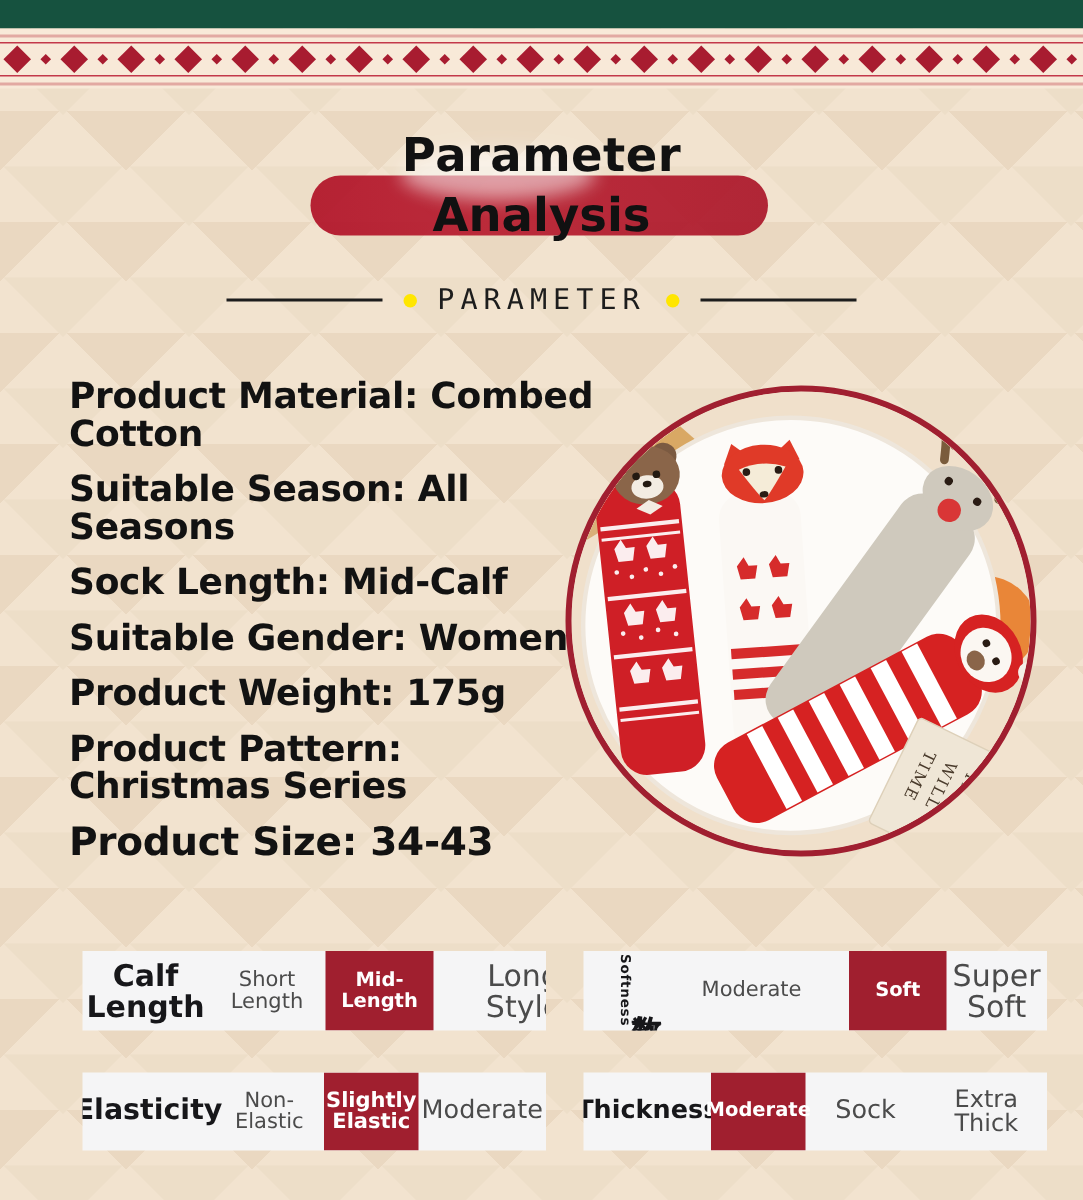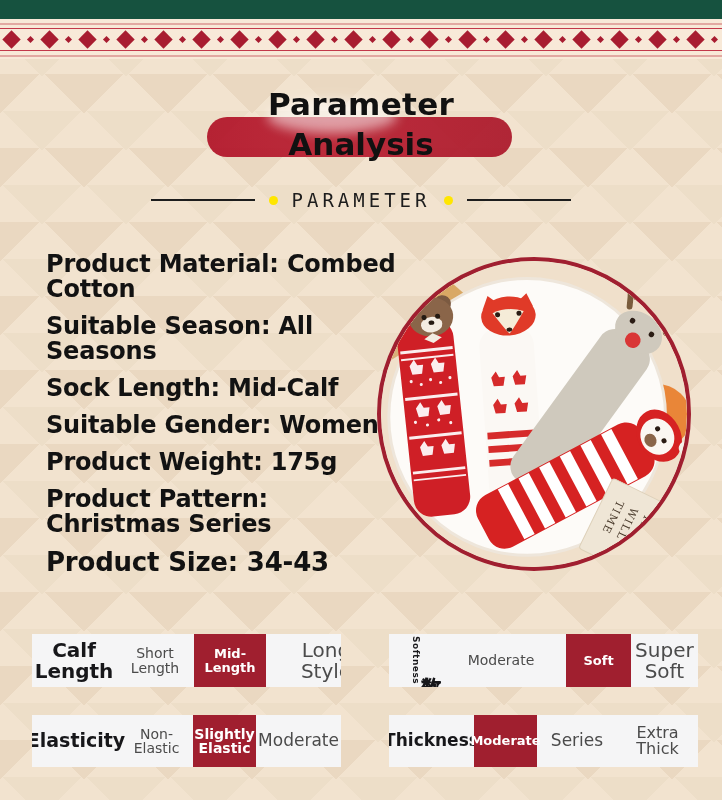--- a/index.html
+++ b/index.html
@@ -123,21 +123,21 @@
     overflow: hidden;
     background: #f1e2cd;
   }
   .photo svg { display: block; width: 100%; height: 100%; }
   .bar {
     position: absolute;
     background: #f5f5f6;
     display: flex; align-items: stretch;
     overflow: hidden;
   }
-  .bar-left  { left: 32px;  width: 309px; }
+  .bar-left  { left: 55px;  width: 309px; }
   .bar-right { left: 389px; width: 309px; }
   .bar-top    { top: 634px; height: 53px; }
   .bar-bottom { top: 715px; height: 52px; }
 
   .cell {
     display: flex; align-items: center; justify-content: center;
     text-align: center; padding: 0 3px;
     line-height: 1.02;
   }
   .cell.head {
@@ -392,17 +392,17 @@
   <div class="bar bar-left bar-bottom r2l">
     <div class="cell head c0">Elasticity</div>
     <div class="cell opt c1">Non-Elastic</div>
     <div class="cell sel c2">Slightly Elastic</div>
     <div class="cell opt c3">Moderate</div>
   </div>
 
   <div class="bar bar-right bar-bottom r2r">
     <div class="cell head c0">Thickness</div>
     <div class="cell sel c1">Moderate</div>
-    <div class="cell opt c2">Series</div>
+    <div class="cell opt c2">Sock</div>
     <div class="cell opt c3">Extra Thick</div>
   </div>
 
 </div>
 
 </body></html>

